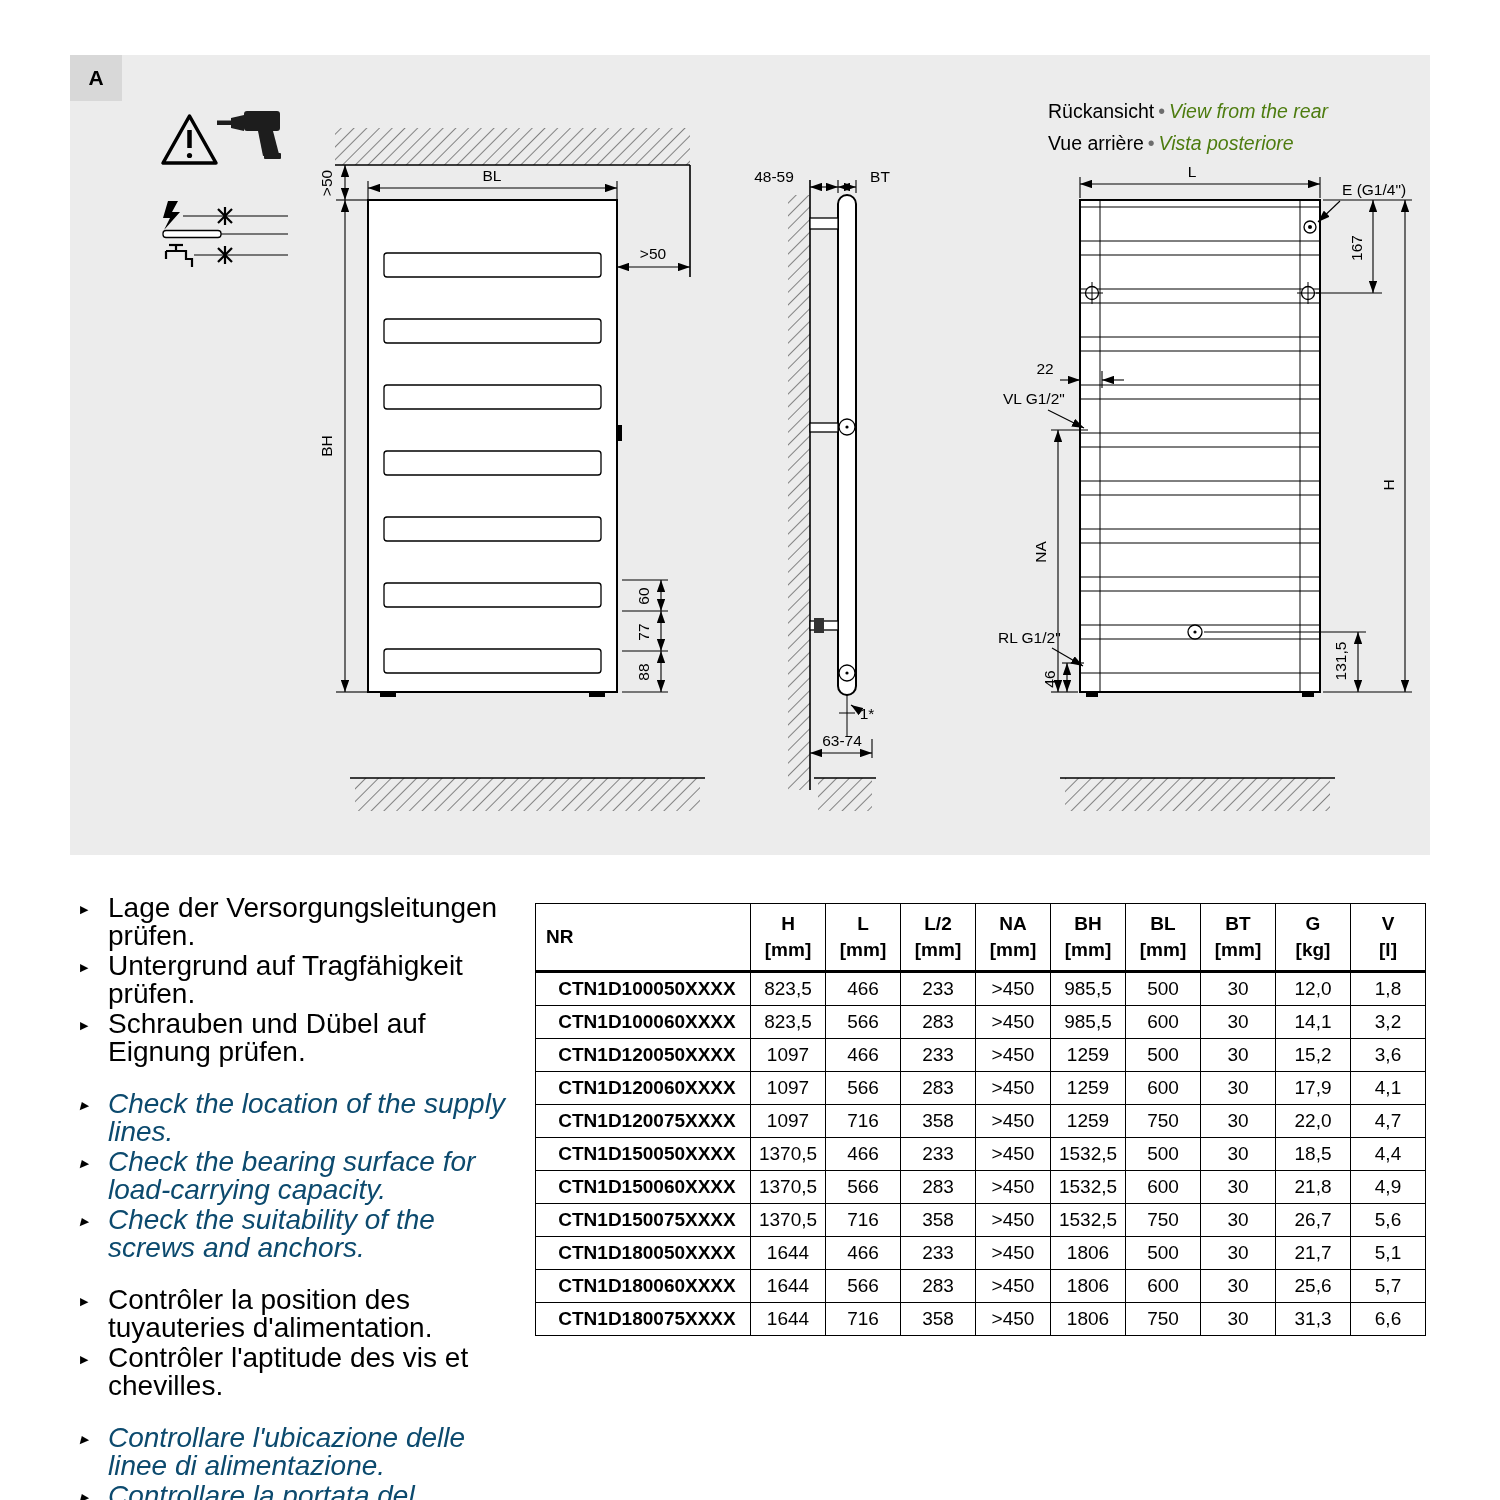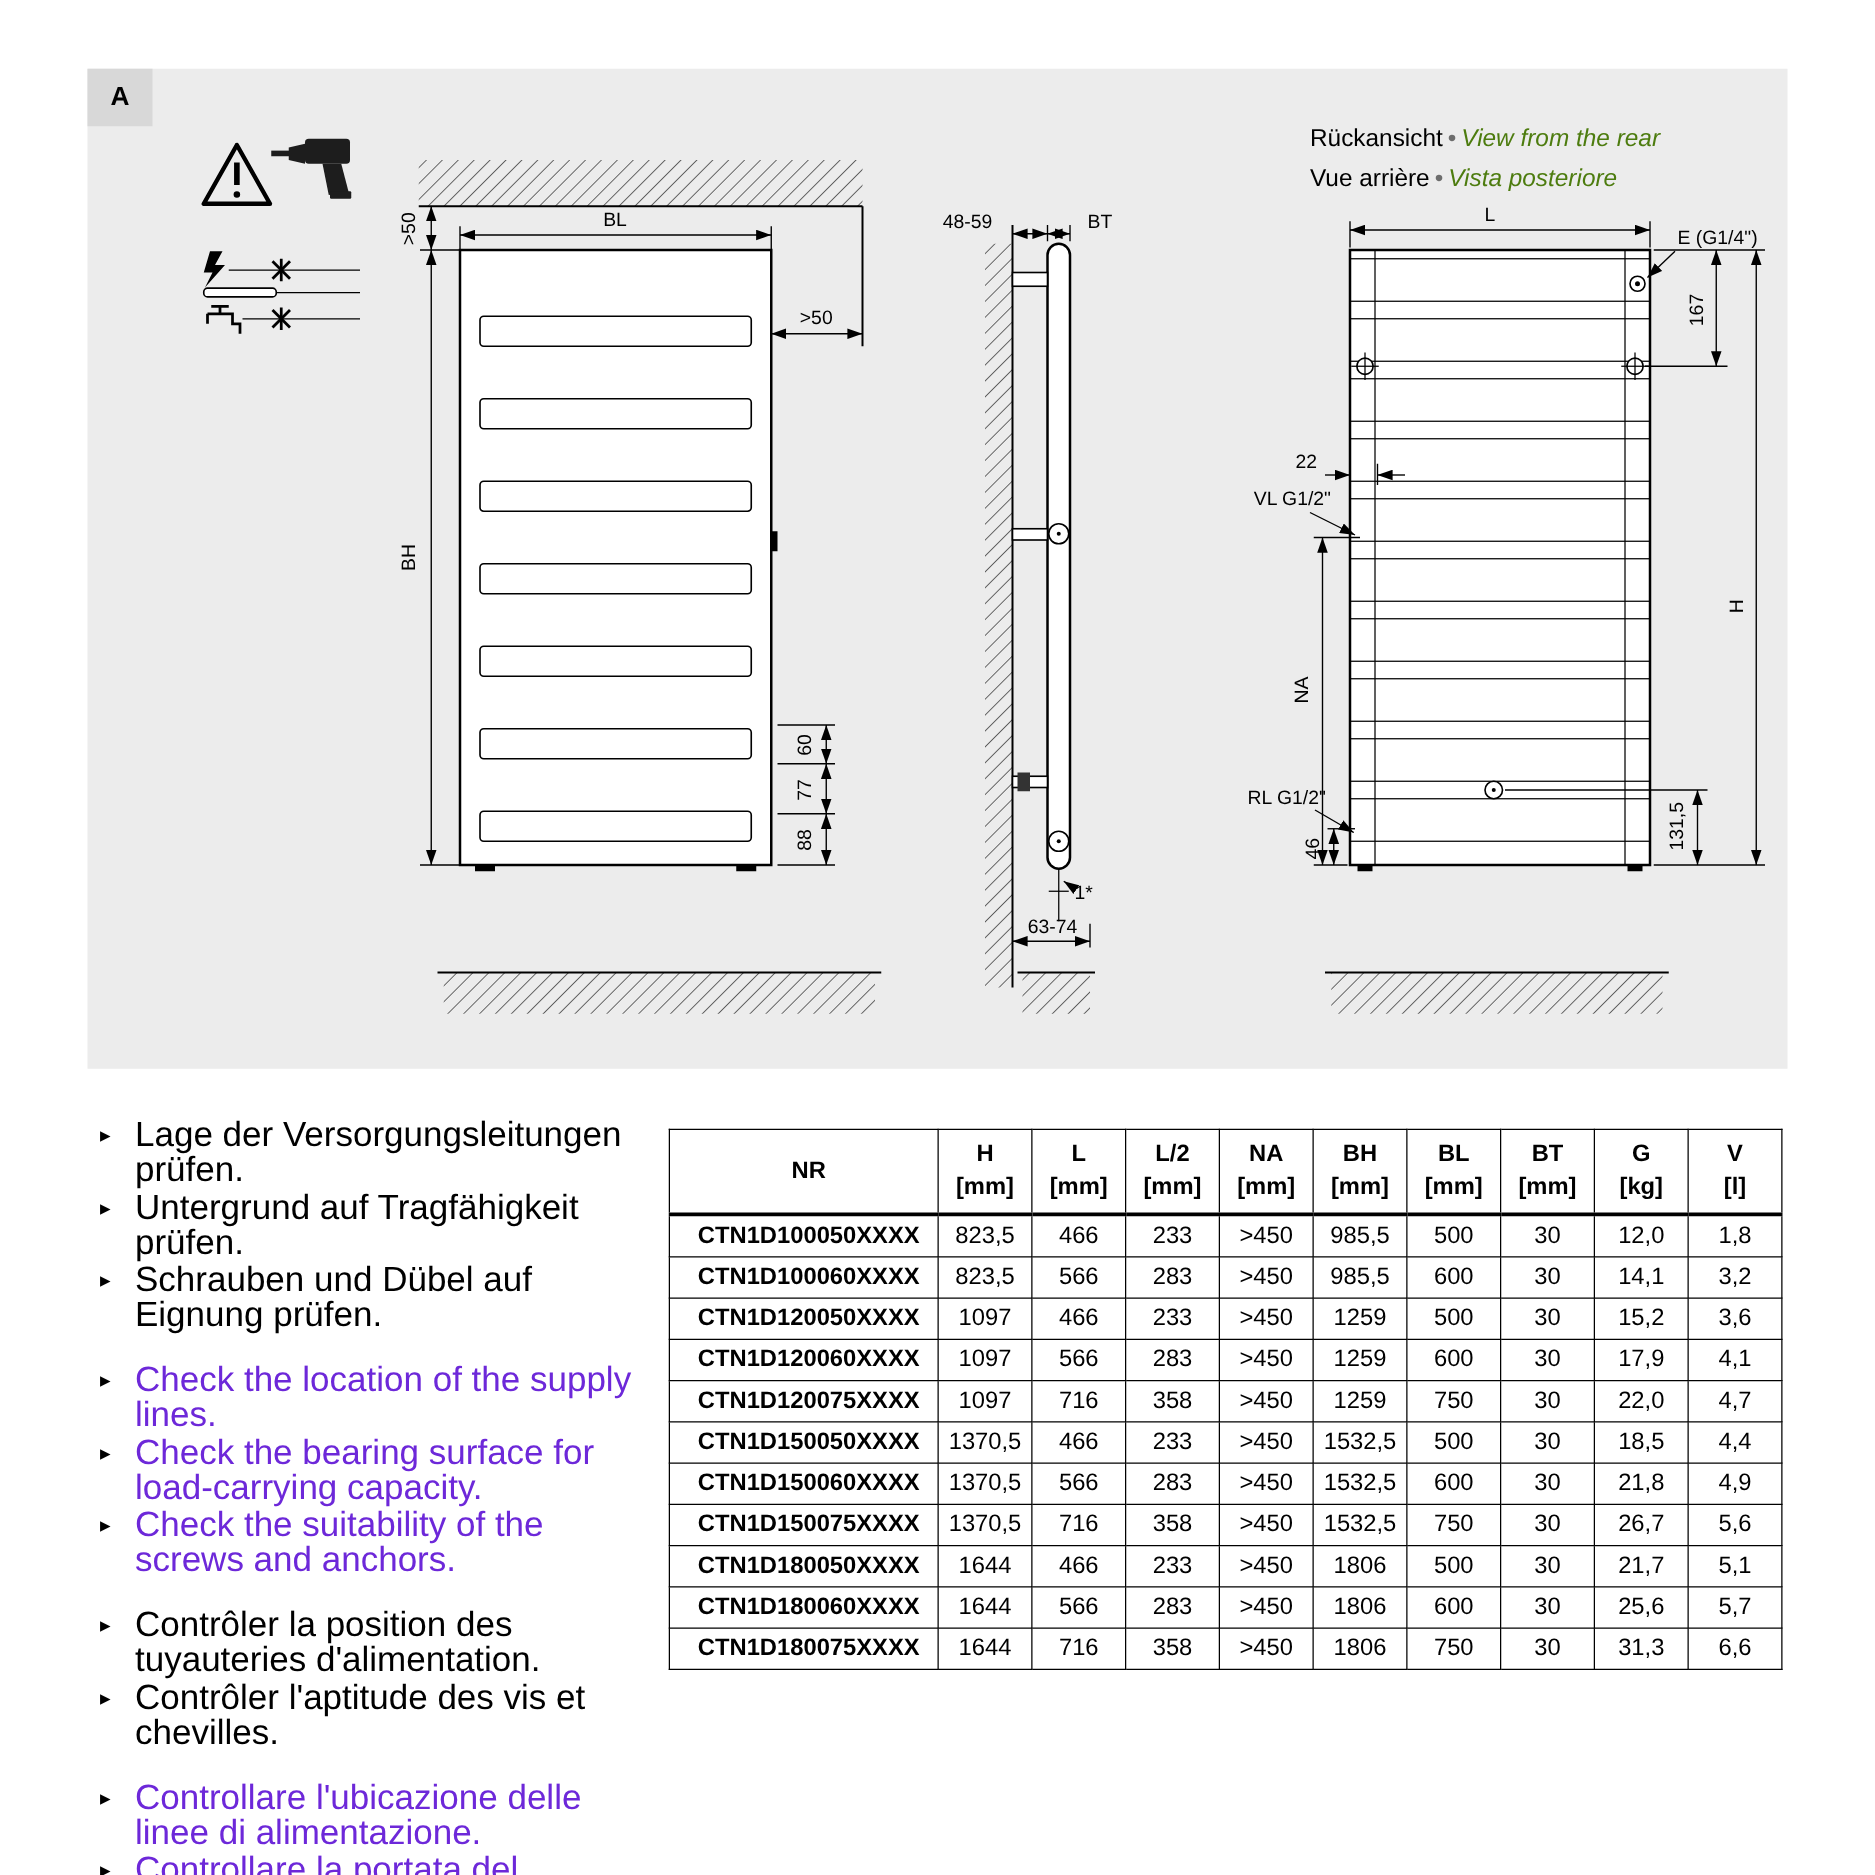--- a/index.html
+++ b/index.html
@@ -33,36 +33,36 @@
   .shape-thin{stroke:#000;stroke-width:1.3;fill:#fff;}
   
   .instructions{
     position:absolute;left:78px;top:894px;width:440px;font-size:28px;line-height:28px;
   }
   .instructions ul{list-style:none;margin:0 0 24px 0;padding:0 0 0 30px;}
   .instructions li{position:relative;margin:0 0 2px 0;}
   .instructions li::before{
     content:"▶";position:absolute;left:-28px;top:1px;font-size:11px;color:#000;
   }
-  .instructions ul.italic{color:#6d28d9;}
+  .instructions ul.italic{font-style:italic;color:#0c4a6e;}
   
   .spec-table{
     position:absolute;left:535px;top:903px;width:890px;
     border-collapse:collapse;table-layout:fixed;
   }
   .spec-table col.c-nr{width:215px;}
   .spec-table col.c-num{width:75px;}
   .spec-table th,.spec-table td{
     border:1px solid #000;text-align:center;font-size:19px;padding:0 2px;
     overflow:hidden;white-space:nowrap;
   }
   .spec-table th{height:66px;font-weight:bold;vertical-align:middle;border-bottom:3px solid #000;}
   .spec-table td{height:32px;}
   .spec-table td:first-child{text-align:center;padding-left:10px;font-weight:bold;}
-  .spec-table th:first-child{text-align:center;padding-left:10px;}
+  .spec-table th:first-child{text-align:left;padding-left:10px;}
   .h-label,.h-unit{line-height:26px;}
 </style>
 </head>
 <body>
 
 <div class="panel">
   <div class="panel-label">A</div>
 
   <div class="rear-title">
     <div>

